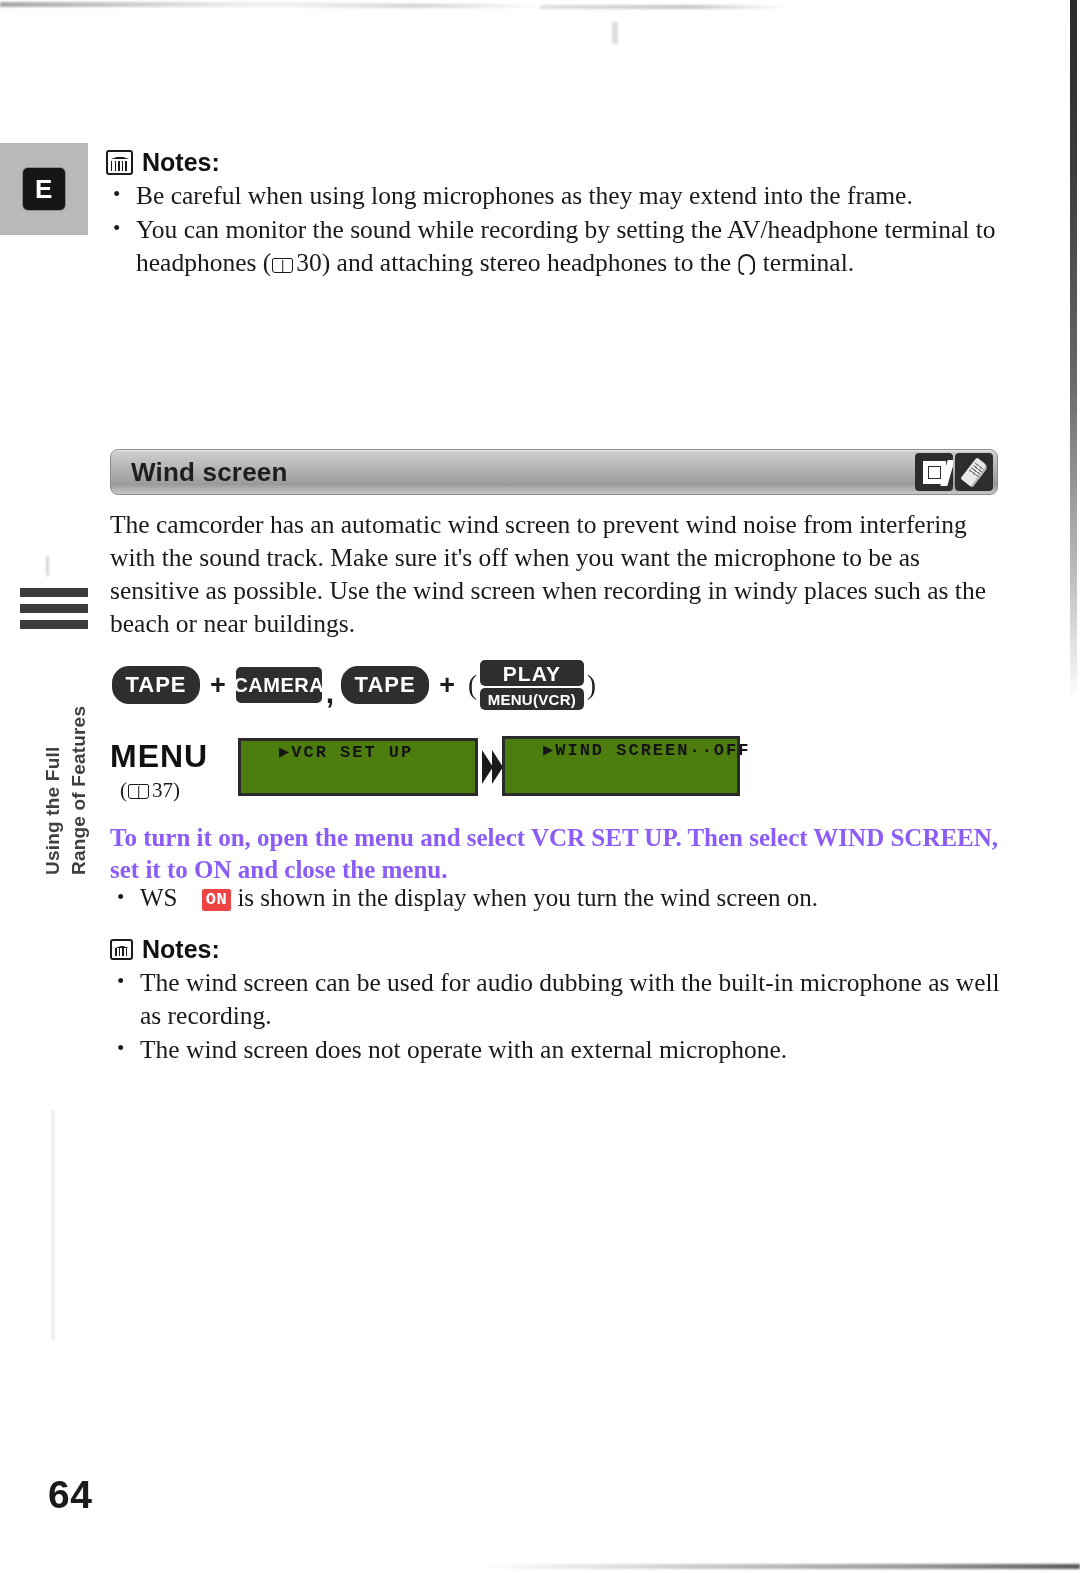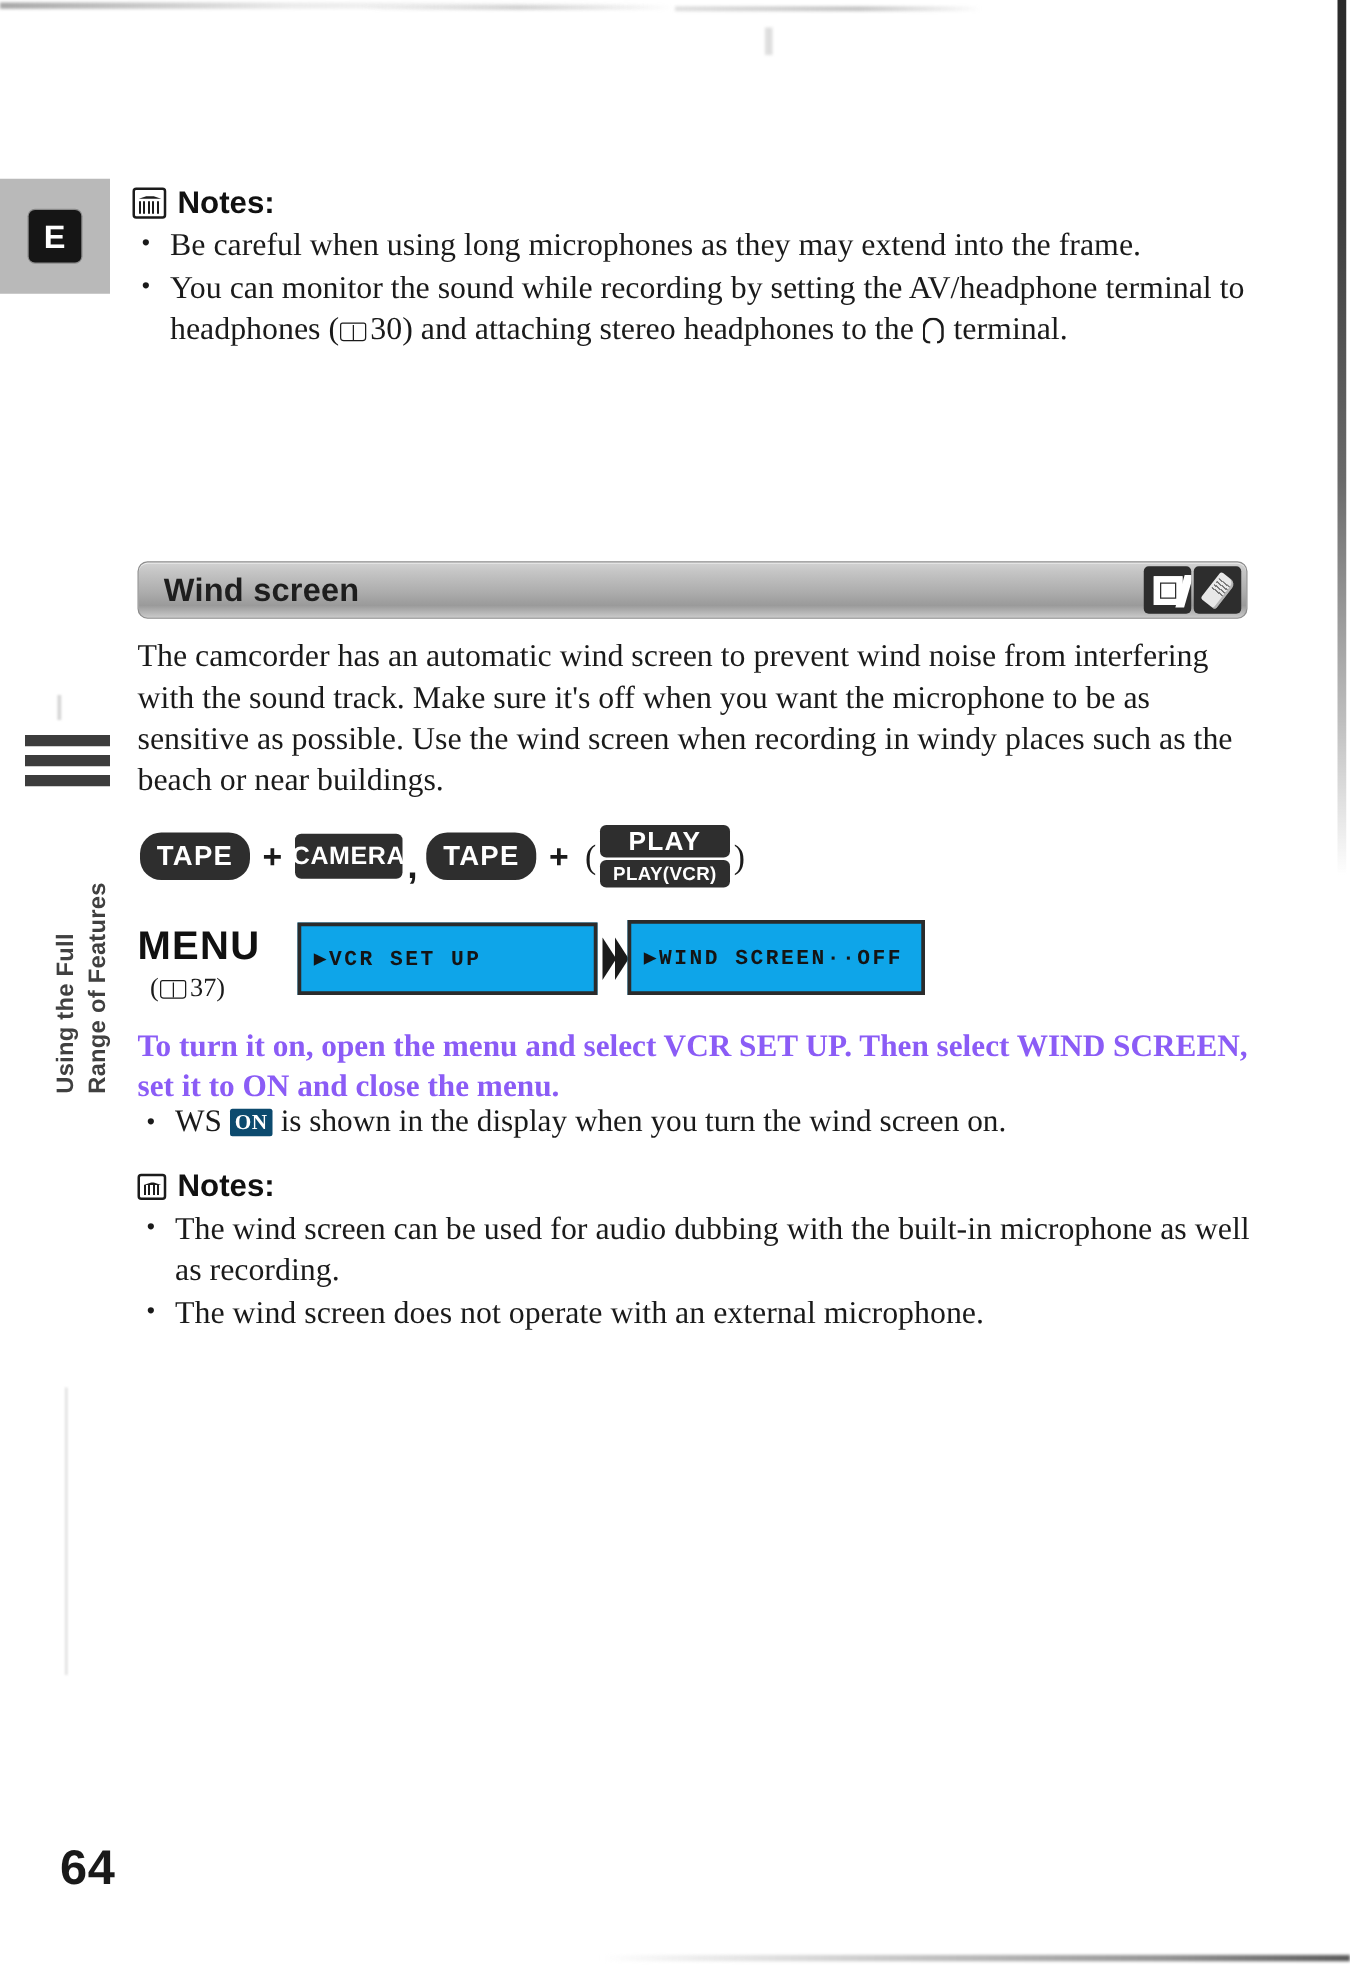--- a/index.html
+++ b/index.html
@@ -417,25 +417,26 @@
   }
   .menu-label .ref {
     margin-top: 3px;
     margin-left: 10px;
     font-size: 21px;
     color: #1b1b1b;
   }
 
   .lcd {
     position: absolute;
-    background: #0ea5e9;
+    background: #4d7c0f;
     border: 3px solid #2b2b2b;
     box-sizing: border-box;
     display: flex;
-    align-items: center;
+    align-items: flex-start;
+    padding-left: 28px;
   }
   .lcd .lcd-text {
     margin-left: 10px;
     font-family: "Liberation Mono", monospace;
     font-weight: bold;
     font-size: 17px;
     letter-spacing: 2px;
     color: #141414;
     white-space: pre;
   }
@@ -469,30 +470,31 @@
     box-sizing: border-box;
   }
   .ws-line::before {
     content: "\2022";
     position: absolute;
     left: 7px; top: -1px;
     font-size: 21px;
   }
   .inv-badge {
     display: inline-block;
-    background: #0c4a6e;
+    background: #ef4444;
     color: #ffffff;
-    font-family: Liberation Serif, serif;
+    font-family: Liberation Mono, monospace;
     font-weight: bold;
     font-size: 17px;
     line-height: 20px;
     padding: 1px 4px;
     border-radius: 2px;
     vertical-align: 2px;
     letter-spacing: 0.5px;
+    margin-left: 18px;
   }
 
   .notes2 {
     position: absolute;
     left: 110px; top: 935px;
     width: 890px;
   }
 
   
   .page-num {
@@ -563,21 +565,21 @@
 <div class="mode-row">
   <span class="pill pill-tape">TAPE</span>
   <span class="plus">+</span>
   <span class="pill pill-camera">CAMERA</span>
   <span class="comma">,</span>
   <span class="pill pill-tape">TAPE</span>
   <span class="plus">+</span>
   <span class="paren">(</span>
   <span class="stack">
     <span class="pill pill-play">PLAY</span>
-    <span class="pill pill-playvcr">PLAY(VCR)</span>
+    <span class="pill pill-playvcr">MENU(VCR)</span>
   </span>
   <span class="paren">)</span>
 </div>
 
 <div class="menu-label">
   <div class="big">MENU</div>
   <div class="ref">(<span class="ref-book"></span><span>37</span>)</div>
 </div>
 
 <div class="lcd" id="lcd-1">

